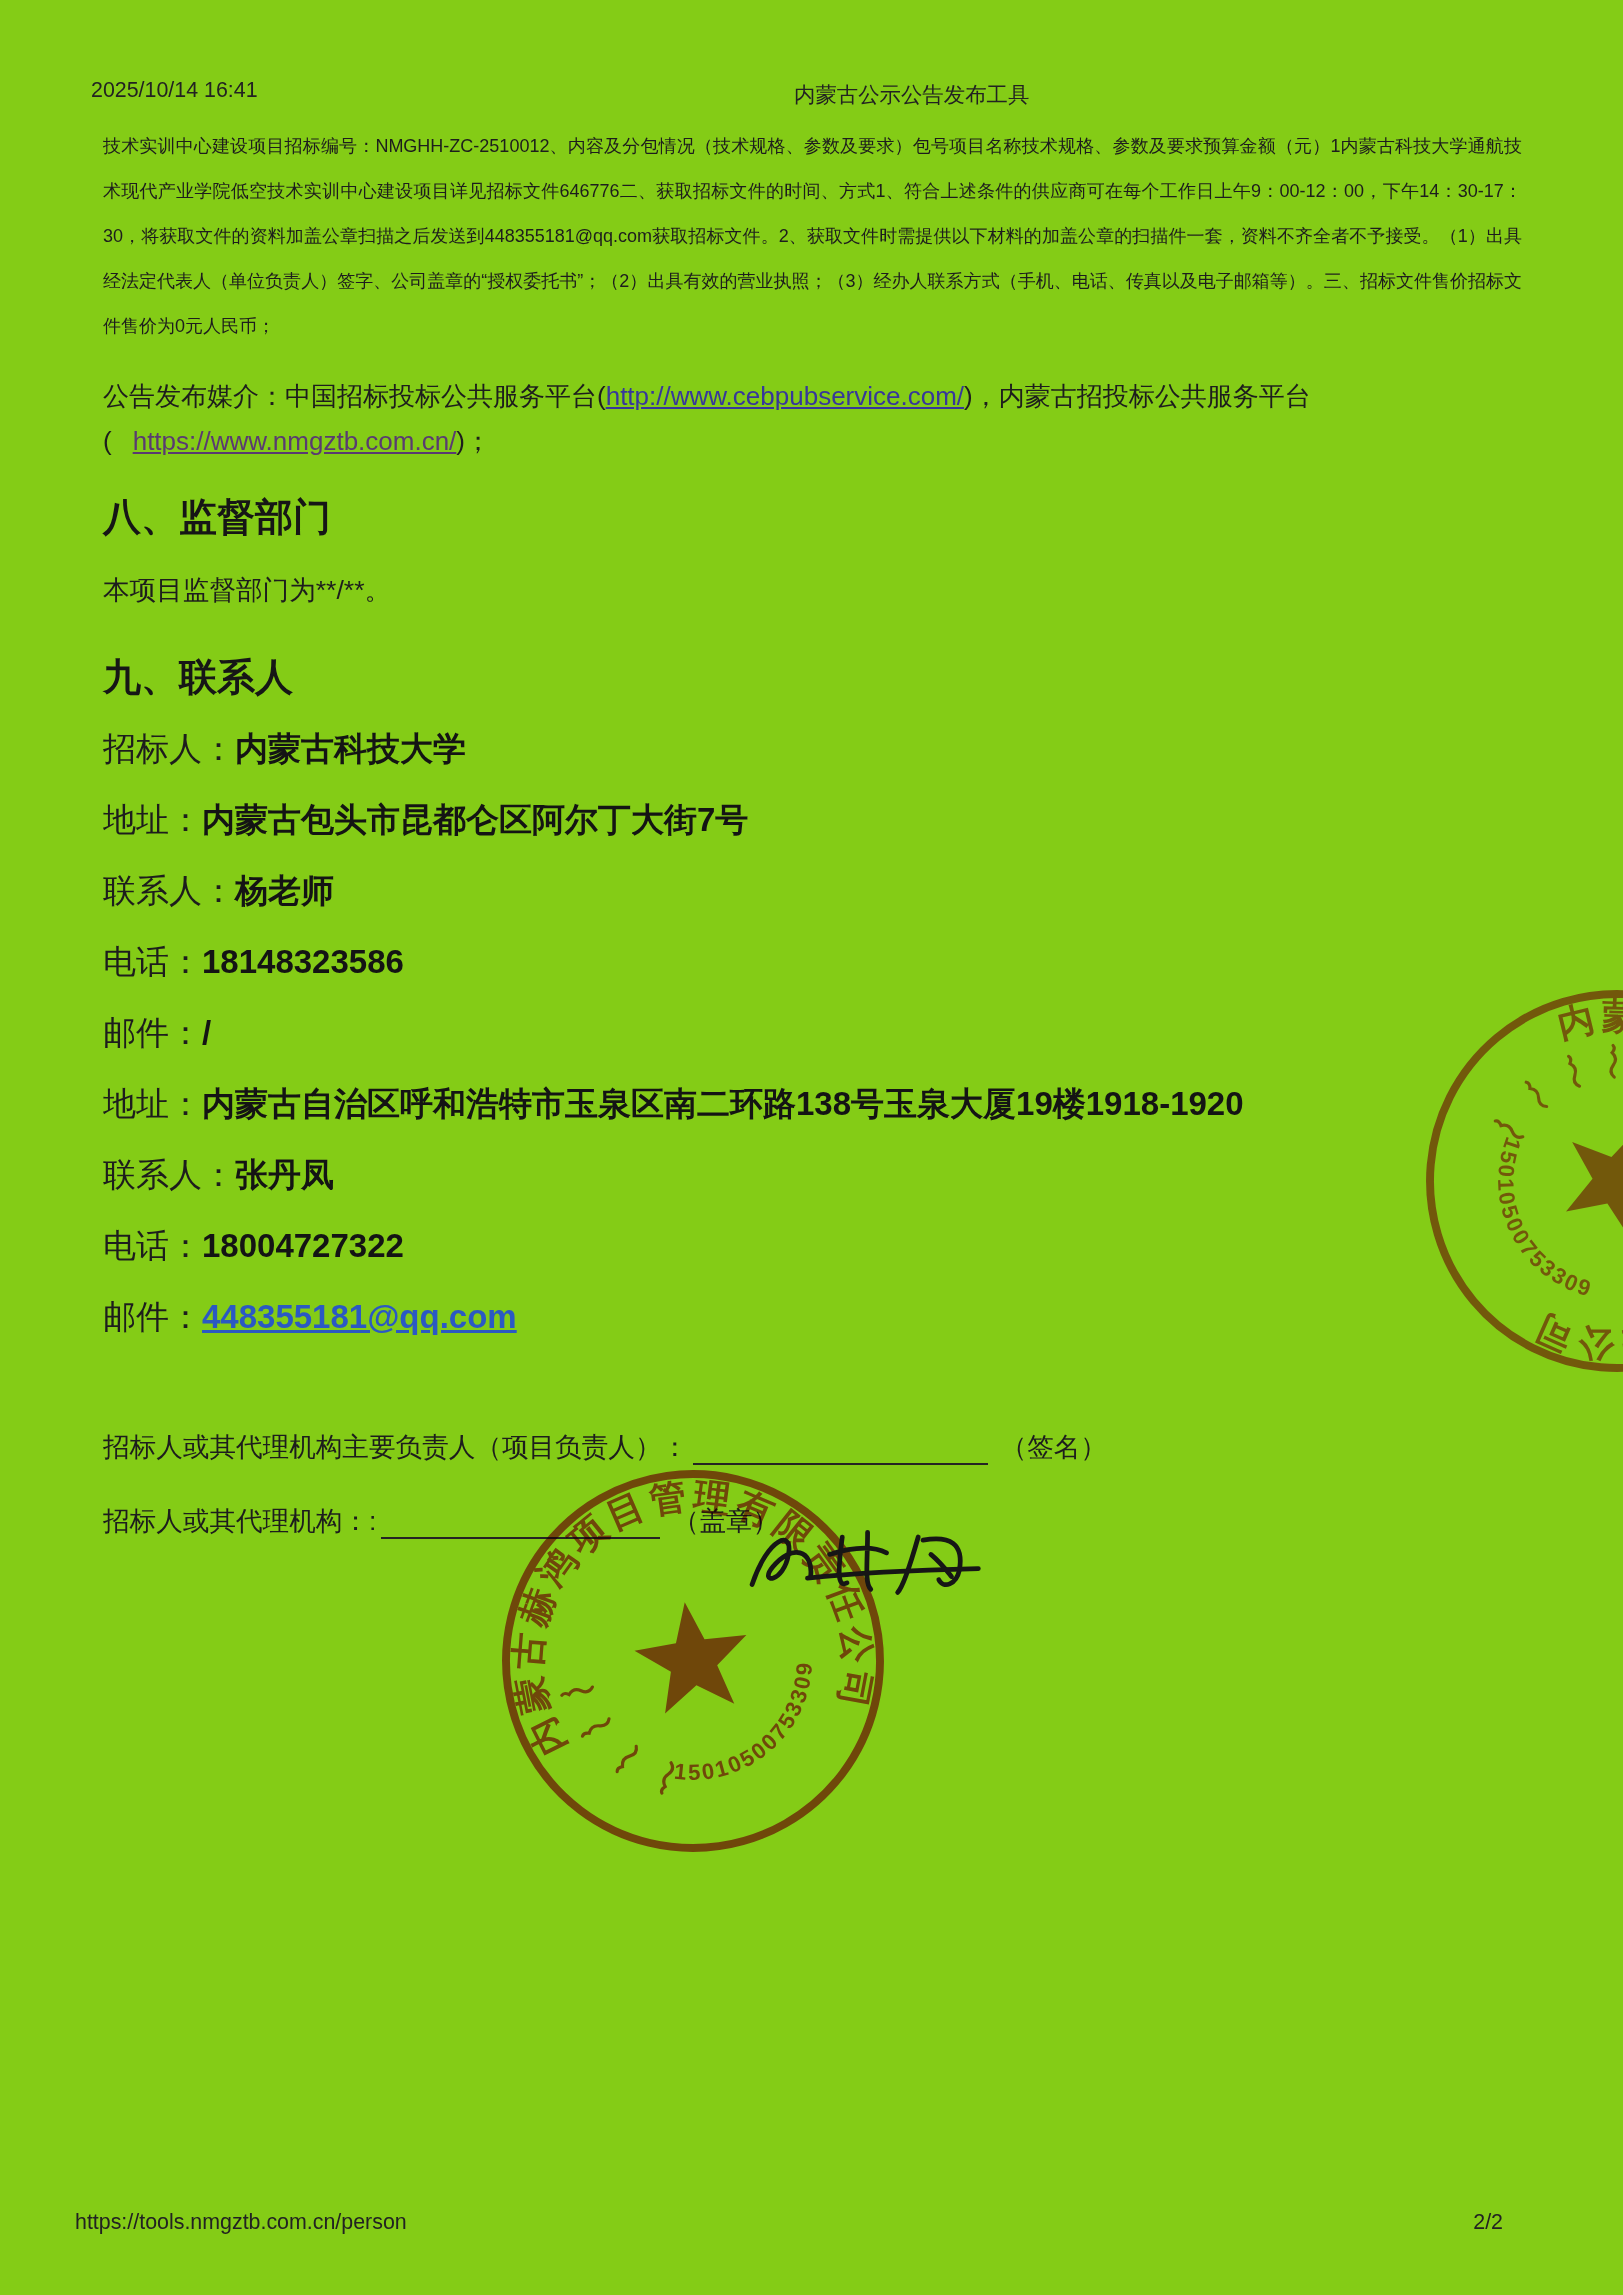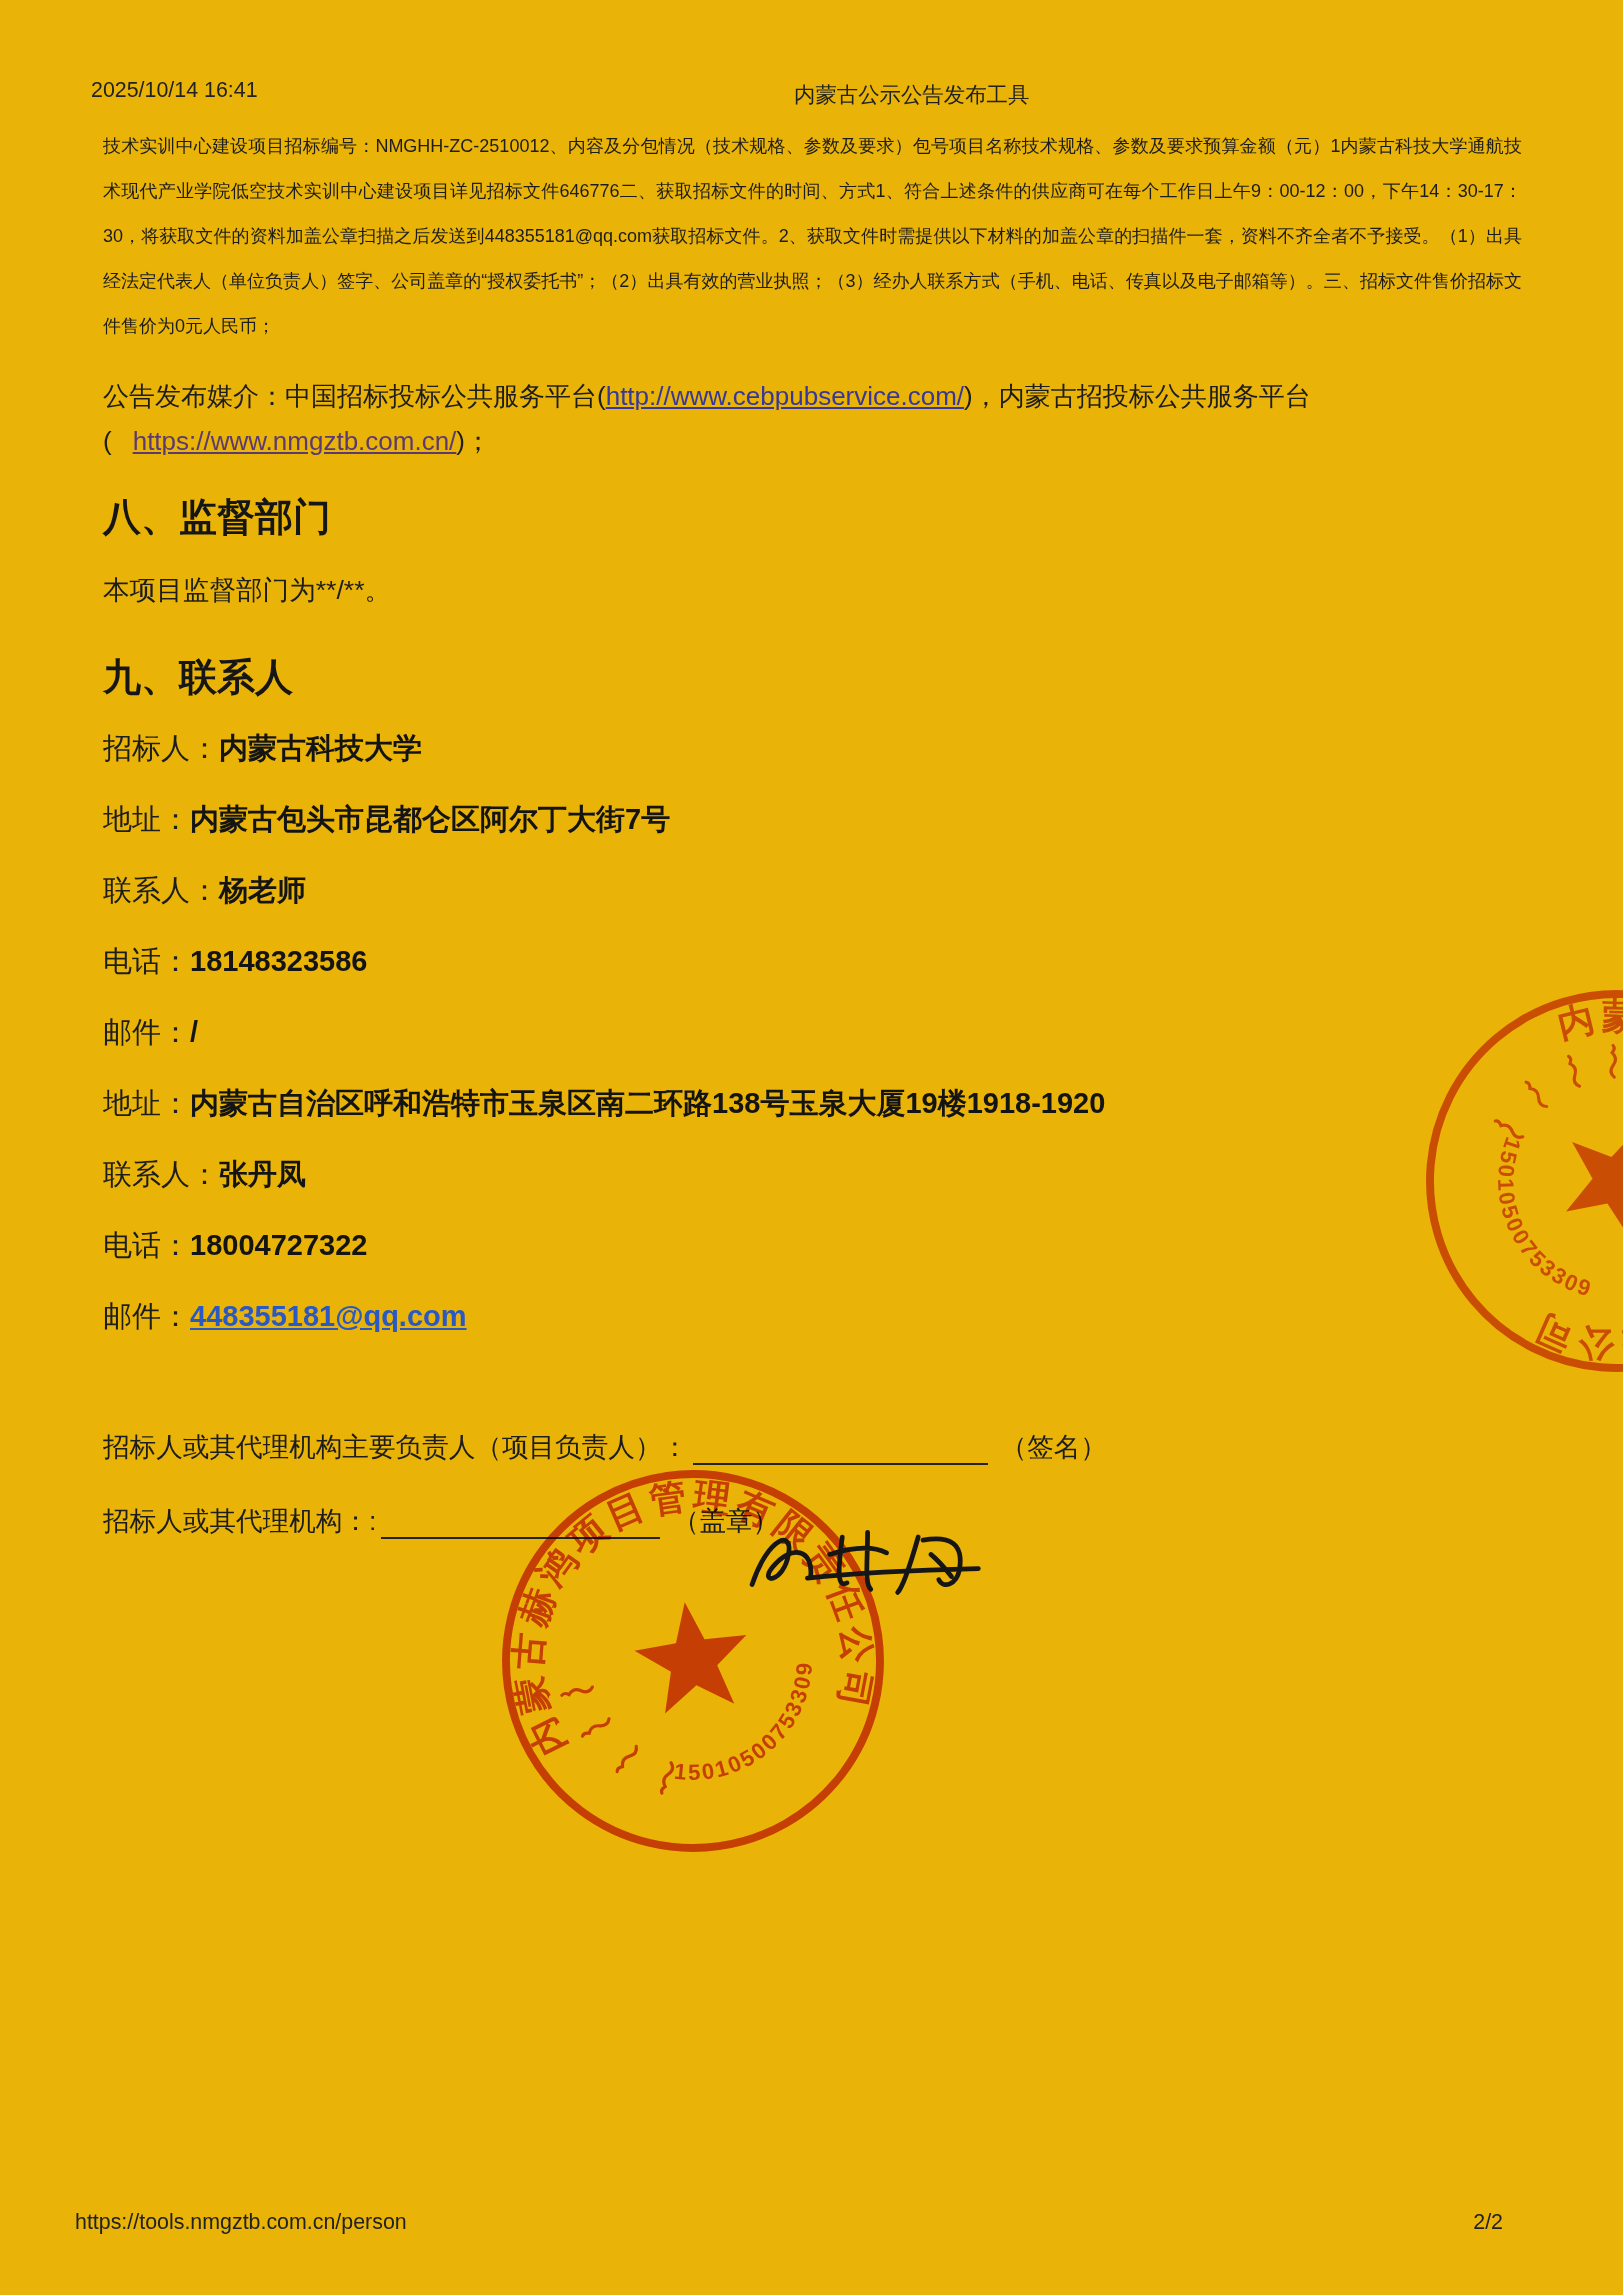--- a/index.html
+++ b/index.html
@@ -1,34 +1,34 @@
 <!DOCTYPE html>
 <html style="font-size:12.7px"><head>
 <meta charset="utf-8">
 <style>
   html,body { margin:0; padding:0; background:#ffffff; }
   .page {
-    position:relative; width:1623px; height:2295px; background:#eab308;
+    position:relative; width:1623px; height:2295px; background:#84cc16;
     overflow:hidden; font-family:"Liberation Sans", sans-serif; color:#1d1d1d;
   }
   
   .hdr { position:absolute; top:78px; left:0; right:0; height:32px; font-size:21.4px; color:#222; }
   .hdr .dt { position:absolute; left:91px; top:0; }
   .hdr .ttl { position:absolute; left:794px; top:2.4px; }
   
   .content { position:absolute; top:124px; left:103px; width:1419px; }
   .para { font-size:18px; line-height:45px; margin:0; text-align:justify; }
   .para2 { font-size:26px; line-height:45px; margin:25px 0 0 0; }
   a.doclink { text-decoration:underline; }
   a.link-cebpub { color:#37379b; }
   a.link-nmgztb { color:#5a3a72;margin-left:21px; }
   h2.sec { font-size:38px; font-weight:700; margin:36px 0 0 0; line-height:35px; color:#161616; }
   h2.sec9 { margin-top:52px; }
   .supv { font-size:26.6px; margin:38px 0 0 0; line-height:35px; }
-  .contact { font-size:29px; line-height:35px; margin:36px 0 0 0; }
+  .contact { font-size:33px; line-height:35px; margin:36px 0 0 0; }
   .contact:first-of-type { margin-top:36px; }
   .contact b { font-weight:700; color:#141414; }
   a.email-link { color:#2b59c3; font-weight:700; text-decoration:underline; }
   .sigrow { font-size:26.6px; line-height:36px; margin:38px 0 0 0; white-space:nowrap; }
   .sigrow.first { margin-top:95px; }
   .u-line { display:inline-block; border-bottom:2.4px solid #242424; height:28.5px; vertical-align:bottom; }
   .u1 { width:295px; margin-left:4.8px; }
   .u2 { width:279px; margin-left:4.8px; }
   .sig-suffix { margin-left:12.7px; }
   

